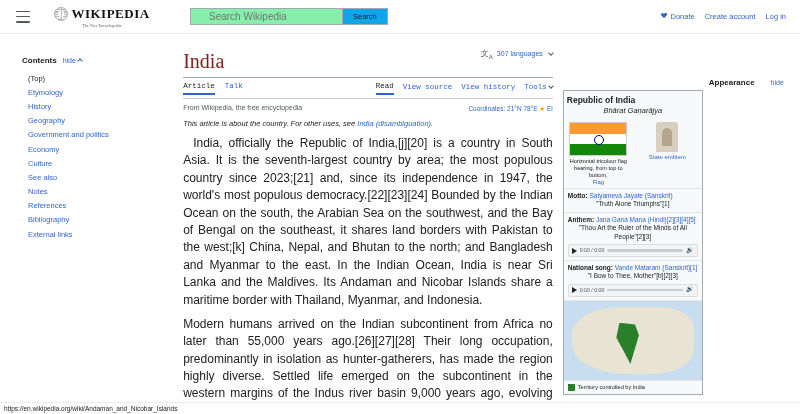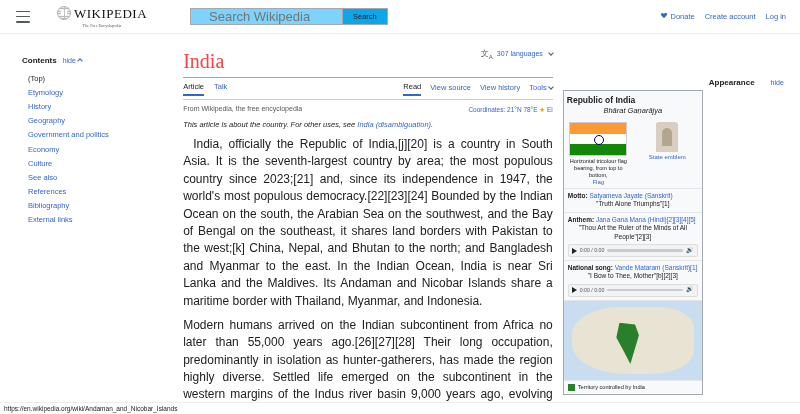--- a/index.html
+++ b/index.html
@@ -19,41 +19,41 @@
   #header {
     height: 34px; width: 800px;
     border-bottom: 1px solid #eaecf0;
     display: flex; align-items: center;
     padding: 0 8px;
     background: #fff;
   }
   .hamburger { width: 14px; height: 12px; display:flex; flex-direction:column; justify-content:space-between; margin: 0 12px 0 8px; cursor:pointer; }
   .hamburger i { display:block; height:1.6px; background:#54595d; border-radius:1px; }
   .logo-wrap { display:flex; flex-direction:column; align-items:center; width: 120px; }
-  .logo-row { display:flex; align-items:flex-start; gap:3px; }
+  .logo-row { display:flex; align-items:center; gap:3px;font-weight:bold; }
   .globe {
     width: 14px; height: 14px; border-radius: 50%;
     background:
       radial-gradient(circle at 50% 50%, #fff 0 38%, transparent 39%),
       repeating-linear-gradient(0deg, #b9b9b9 0 1px, #f2f2f2 1px 2.5px);
     border: 1px solid #b0b0b0;
     position: relative;
   }
   .globe:after{ content:""; position:absolute; left:50%; top:0; width:1px; height:100%; background:#c0c0c0; }
   .wordmark { font-family:"Liberation Serif", serif; font-size: 13px; letter-spacing:.5px; color:#111; }
   .tagline { font-size: 4.2px; color:#54595d; margin-top:1px; font-family:"Liberation Serif", serif;}
   .searchbar {
     display:flex; align-items:center; margin-left: 28px;
   }
   .search-input {
     width: 152px; height: 17px;
     border: 1px solid #a2a9b1; border-right:none;
     padding: 0 4px 0 18px;
-    font-size: 13px; color:#54595d;
-    background: #7dd3fc;
+    font-size: 10px; color:#54595d;
+    background: #86efac;
     position: relative;
     outline:none;
   }
   .search-wrap { position: relative; display:flex; }
   .search-icon {
     position:absolute; left:5px; top:4.5px;
     width:6px; height:6px; border:1.1px solid #72777d; border-radius:50%;
   }
   .search-icon:after{ content:""; position:absolute; right:-3px; bottom:-2px; width:3.6px; height:1.1px; background:#72777d; transform:rotate(45deg); }
   .search-btn {
@@ -78,29 +78,29 @@
   .toc-head { display:flex; align-items:center; gap:6px; margin-bottom:6px; }
   .toc-title { font-weight:bold; font-size:8px; color:#202122; }
   .toc-hide { color:#3366cc; font-size:7px; display:flex; align-items:center; gap:2px;}
   .toc-hide .chev { width:4px;height:4px;border-left:1px solid #3366cc;border-top:1px solid #3366cc;transform:rotate(45deg); }
   .toc-list { list-style:none; margin:0; padding:0; border-left: 0px; }
   .toc-list li { padding: 2.6px 0 2.6px 6px; color:#3366cc; cursor:pointer; }
   .toc-list li.top { color:#202122; }
 
   
   #main { width: 400px; padding: 16px 10px 0 8px; position:relative; }
-  .article-title { font-family:"Liberation Serif", serif; font-size:20px; font-weight:normal; margin:0 0 4px 0; color:#ef4444; }
+  .article-title { font-family:"Liberation Serif", serif; font-size:20px; font-weight:normal; margin:0 0 4px 0; color:#7f1d1d; }
   .title-rule { border:0; border-top:1px solid #a2a9b1; margin: 2px 0 4px 0; }
   .lang-row { position:absolute; right:10px; top:14px; display:flex; align-items:center; gap:4px; font-size:7px; }
   .lang-icon { font-size:8px; color:#54595d; }
   .lang-count { color:#3366cc; }
   .tabs-row { display:flex; align-items:flex-end; font-size:7.5px; margin-top:2px; position:relative; }
   .tabs-left { display:flex; gap:10px; }
   .tabs-right { margin-left:auto; display:flex; gap:9px; align-items:center; }
-  .tab { color:#3366cc; padding-bottom:3px; cursor:pointer; }
+  .tab { color:#3366cc; padding-bottom:3px; cursor:pointer;font-family:Liberation Mono, monospace; }
   .tab.active { color:#202122; border-bottom:2px solid #36c; }
   .tools-chev { width:4px;height:4px;border-right:1px solid #54595d;border-bottom:1px solid #54595d;transform:rotate(45deg); display:inline-block; margin-left:2px; margin-bottom:1px;}
   .thin-rule { border:0; border-top:1px solid #c8ccd1; margin: 3px 0 5px 0; }
   .from-wiki { font-size:7px; color:#54595d; margin-bottom:4px; }
   .coords { font-size:6.5px; color:#202122; text-align:right; margin:-10px 0 6px 0; }
   .hatnote { font-size:7.5px; font-style:italic; color:#202122; margin: 4px 0 7px 0; }
   .body-text { font-size:12px; line-height:1.45; text-align:justify; color:#202122; }
   .body-text p { margin: 0 0 7px 0; }
   .indent { text-indent: 10px; }
 
@@ -201,20 +201,21 @@
     </div>
     <ul class="toc-list">
       <li class="top">(Top)</li>
       <li>Etymology</li>
       <li>History</li>
       <li>Geography</li>
       <li>Government and politics</li>
       <li>Economy</li>
       <li>Culture</li>
       <li>See also</li>
+      <li>Notes</li>
       <li>References</li>
       <li>Bibliography</li>
       <li>External links</li>
     </ul>
   </div>
 
   <div id="main">
     <h1 class="article-title">India</h1>
 
     <div class="lang-row">

